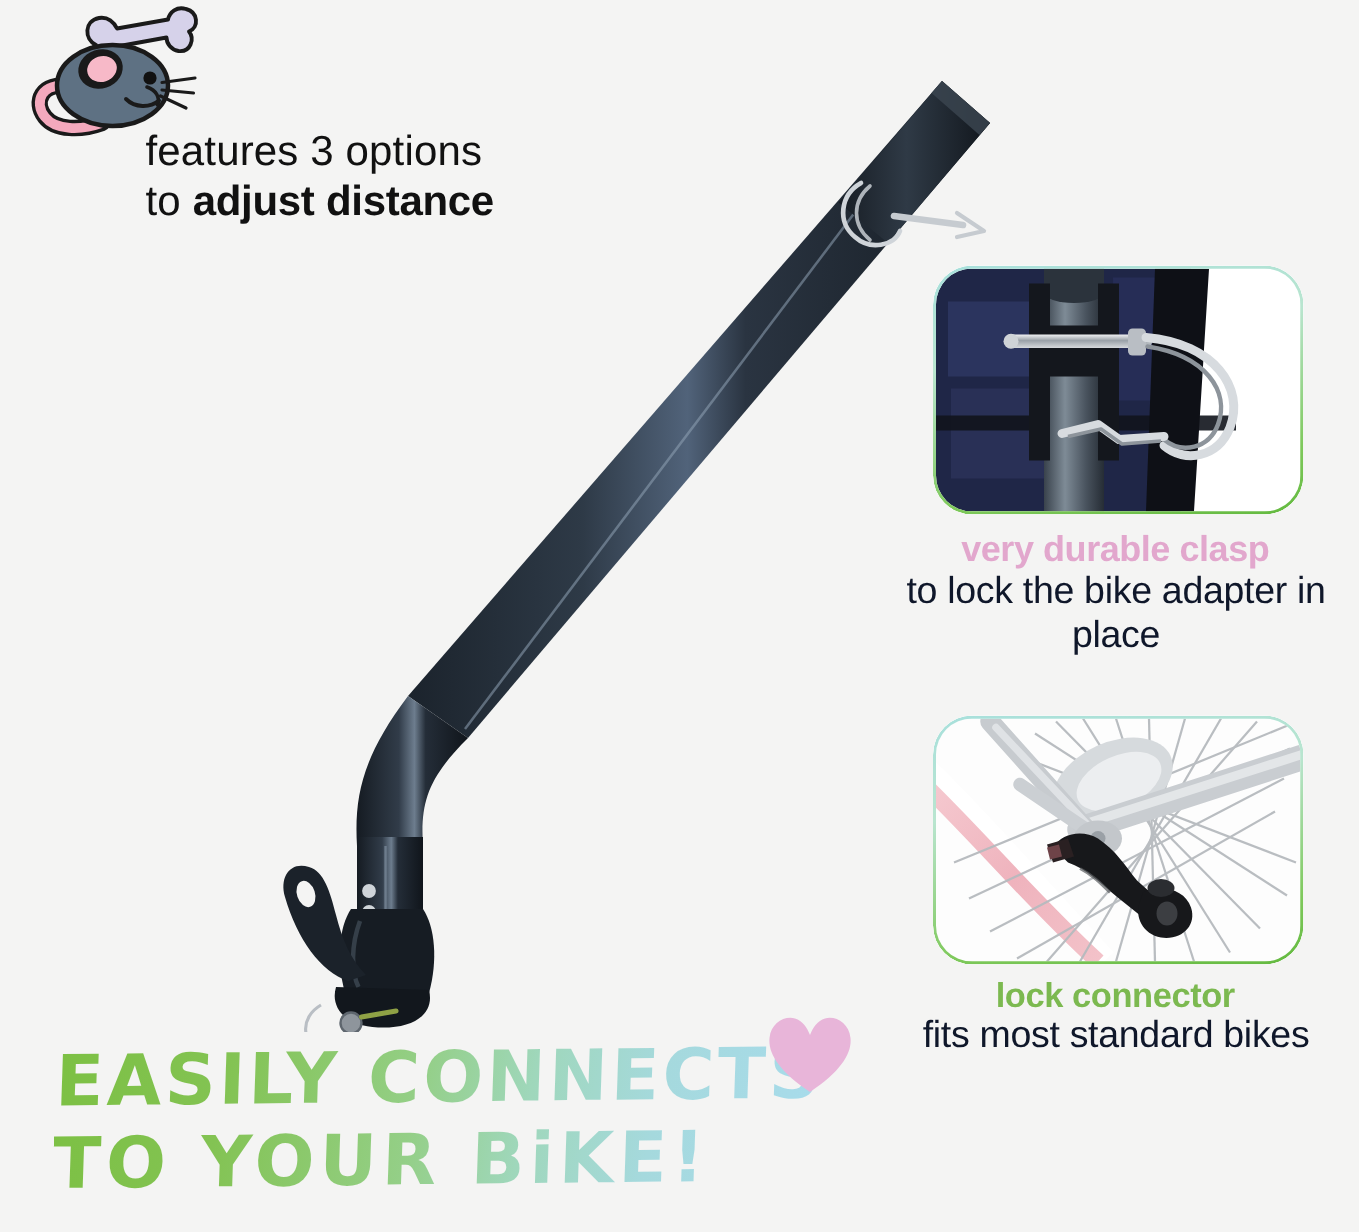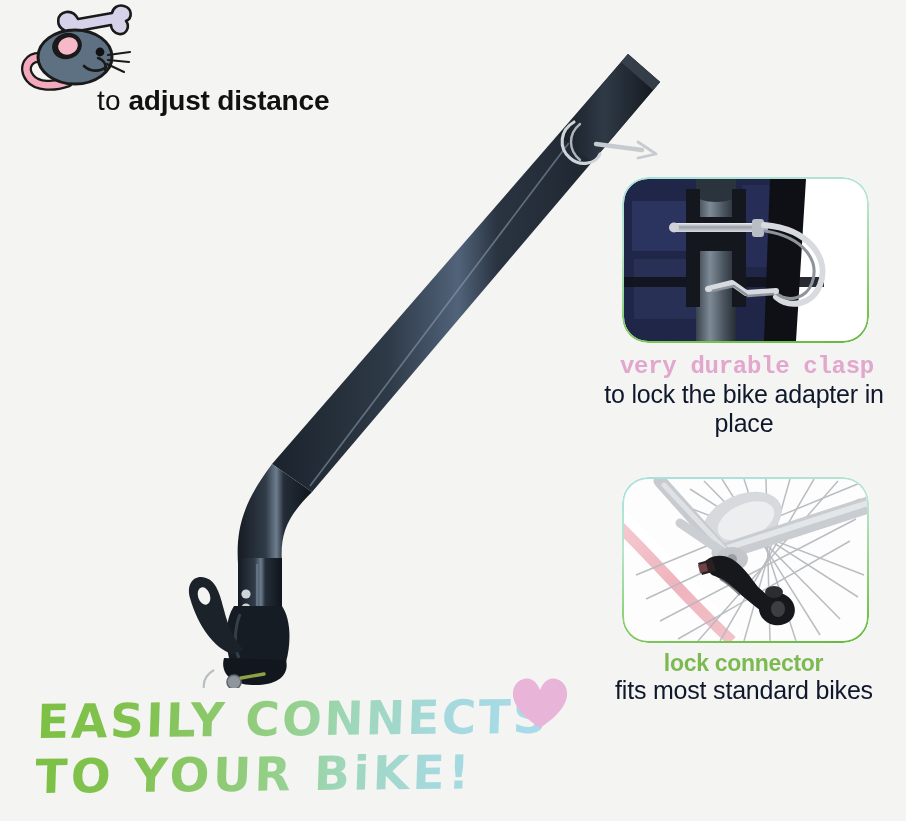--- a/index.html
+++ b/index.html
@@ -102,21 +102,21 @@
     left: -2px;
   }
   .caption-head {
     font-family: "Liberation Sans", sans-serif;
     font-weight: 700;
     font-size: 24px;
     line-height: 27px;
     letter-spacing: -0.3px;
     white-space: nowrap;
   }
-  .caption-head.pink { color: #e2a7cd; font-family: Liberation Mono, monospace; }
+  .caption-head.pink { color: #e2a7cd; }
   .caption-head.green { color: #7cb950; }
   .caption-sub {
     font-family: "Liberation Sans", sans-serif;
     font-weight: 400;
     font-size: 25px;
     line-height: 29px;
     color: #0f172a;
     letter-spacing: -0.2px;
     white-space: nowrap;
   }
@@ -187,20 +187,21 @@
 
       <circle cx="88" cy="50" r="4.4" fill="#111111"></circle>
 
       <path d="M72 64 C78 70 88 70 94 65" fill="none" stroke="#1a1a1a" stroke-width="2.6" stroke-linecap="round"></path>
 
       <path d="M96 53 L118 50 M96 58 L117 60 M95 62 L112 70" fill="none" stroke="#1a1a1a" stroke-width="2.1" stroke-linecap="round"></path>
     </svg>
   </div>
 
   <div id="top-copy">
+    <span class="l1">features 3 options</span>
     <span class="l2"><span>to </span><span class="strong">adjust distance</span></span>
   </div>
 
   <div id="hero">
     <svg viewBox="0 0 540 670" width="540" height="670">
       <defs>
         <linearGradient id="barGrad" x1="0" y1="0" x2="1" y2="0">
           <stop offset="0%" stop-color="#1b232c"></stop>
           <stop offset="30%" stop-color="#2e3a47"></stop>
           <stop offset="48%" stop-color="#51637a"></stop>

